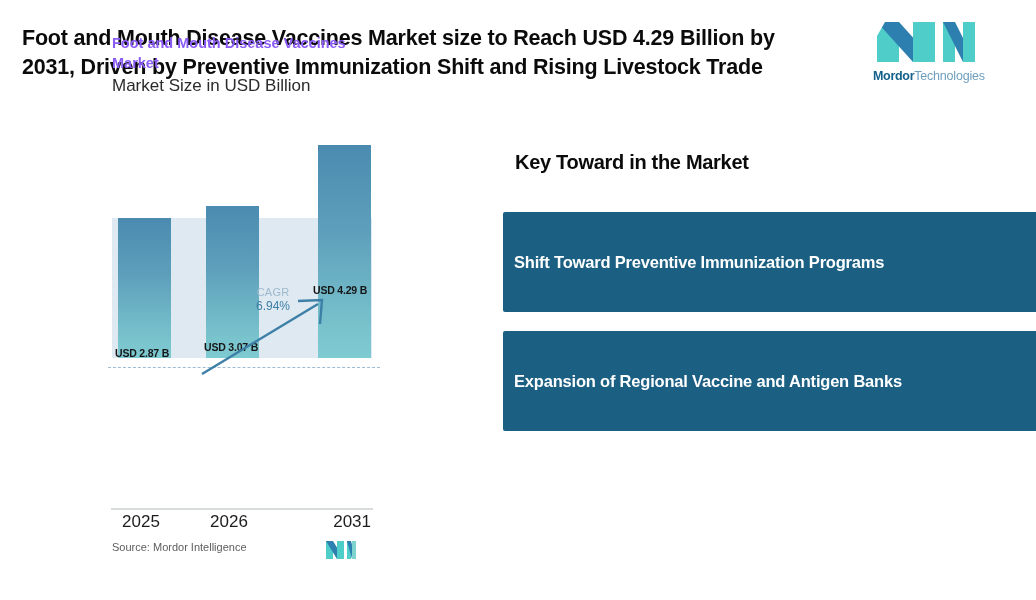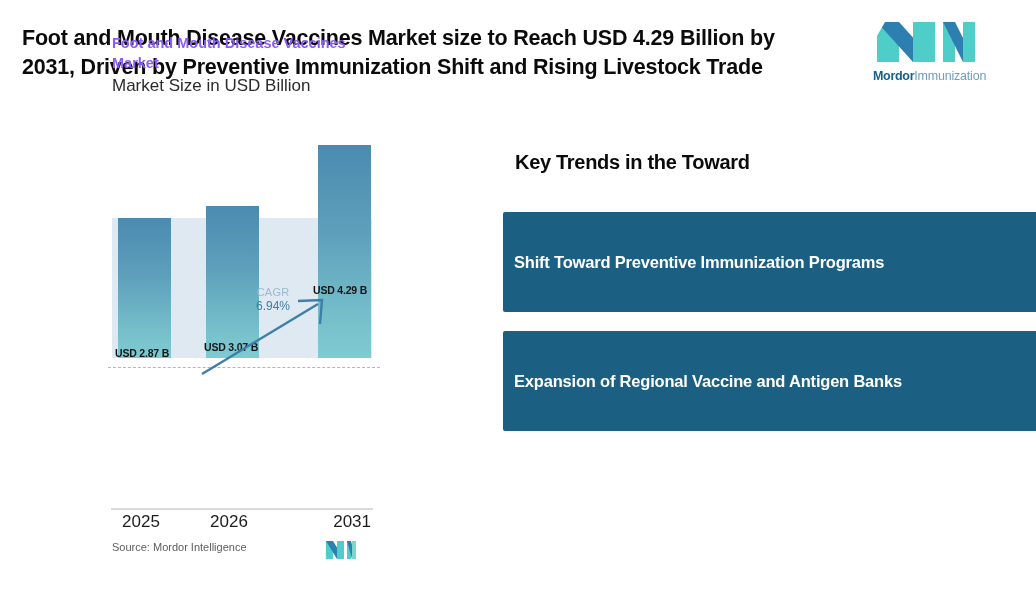--- a/index.html
+++ b/index.html
@@ -118,21 +118,21 @@
     <svg id="brand-mark" viewBox="0 0 106 48">
       <polygon points="4,4 26,4 26,44 4,44" fill="#4ECDC9"></polygon>
       <polygon points="4,4 26,4 62,44 40,44" fill="#2D7FAF"></polygon>
       <polygon points="40,4 62,4 62,44 40,44" fill="#4ECDC9"></polygon>
       <polygon points="70,4 82,4 82,44 70,44" fill="#4ECDC9"></polygon>
       <polygon points="70,4 82,4 102,44 90,44" fill="#2D7FAF"></polygon>
       <polygon points="90,4 102,4 102,44 90,44" fill="#4ECDC9"></polygon>
       <polygon points="4,4 12,4 4,18" fill="#ffffff"></polygon>
     </svg>
     <div id="brand-text">
-      <span class="b1">Mordor</span><span class="b2">Immunization</span>
+      <span class="b1">Mordor</span><span class="b2">Technologies</span>
     </div>
   </div>
 
   <div id="chart-panel"></div>
 
   <div id="chart-title">Foot and Mouth Disease Vaccines Market</div>
   <div id="chart-subtitle">Market Size in USD Billion</div>
 
   <div id="plot-band">
     <div class="bar" id="bar-2025"></div>
@@ -163,21 +163,21 @@
   <div id="source-text">Source: Mordor Intelligence</div>
   <svg id="source-mark" viewBox="0 0 32 22">
     <polygon points="1,2 8,2 8,20 1,20" fill="#4ECDC9"></polygon>
     <polygon points="1,2 8,2 19,20 12,20" fill="#2D7FAF"></polygon>
     <polygon points="12,2 19,2 19,20 12,20" fill="#4ECDC9"></polygon>
     <polygon points="22,2 26,2 26,20 22,20" fill="#4ECDC9"></polygon>
     <polygon points="22,2 26,2 31,20 27,20" fill="#2D7FAF"></polygon>
     <polygon points="27,2 31,2 31,20 27,20" fill="#7fd4d0"></polygon>
   </svg>
 
-  <div id="trends-heading">Key Trends in the Toward</div>
+  <div id="trends-heading">Key Toward in the Market</div>
 
   <div class="trend-card" id="trend-card-0">
     <span class="trend-label">Shift Toward Preventive Immunization Programs</span>
   </div>
   <div class="trend-card" id="trend-card-1">
     <span class="trend-label">Expansion of Regional Vaccine and Antigen Banks</span>
   </div>
 
 </div>
 

